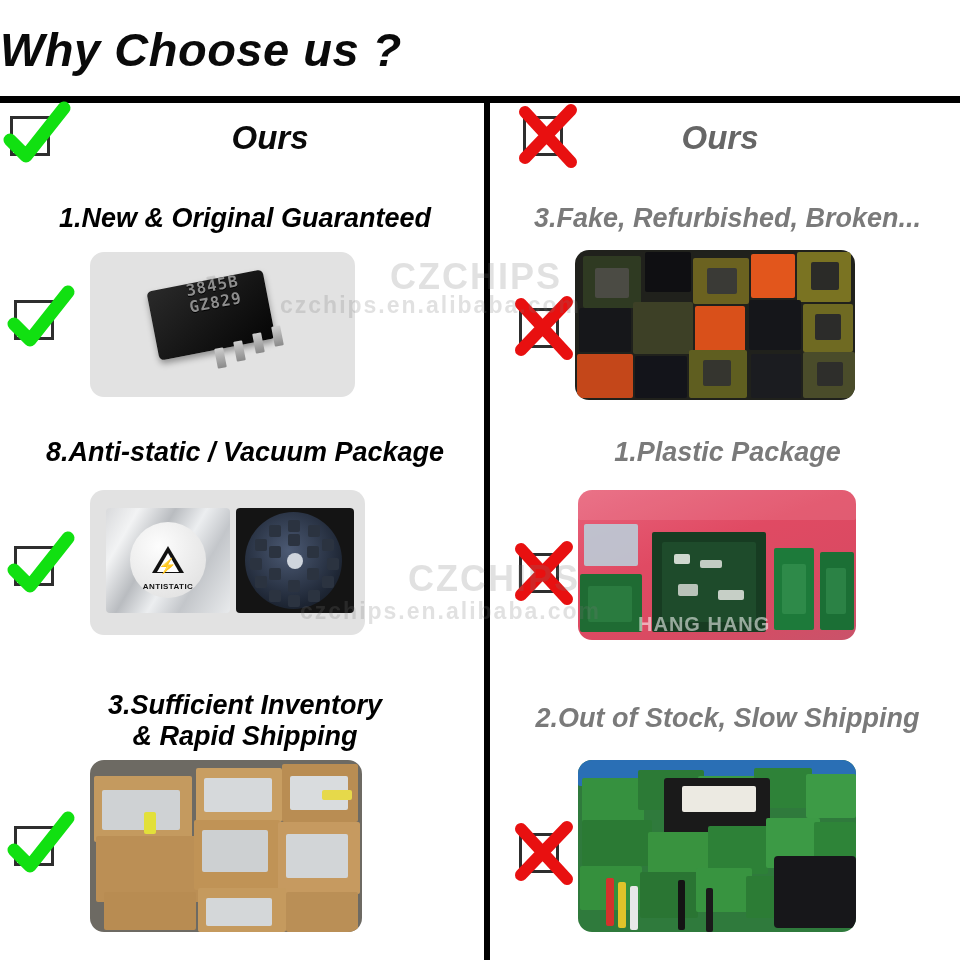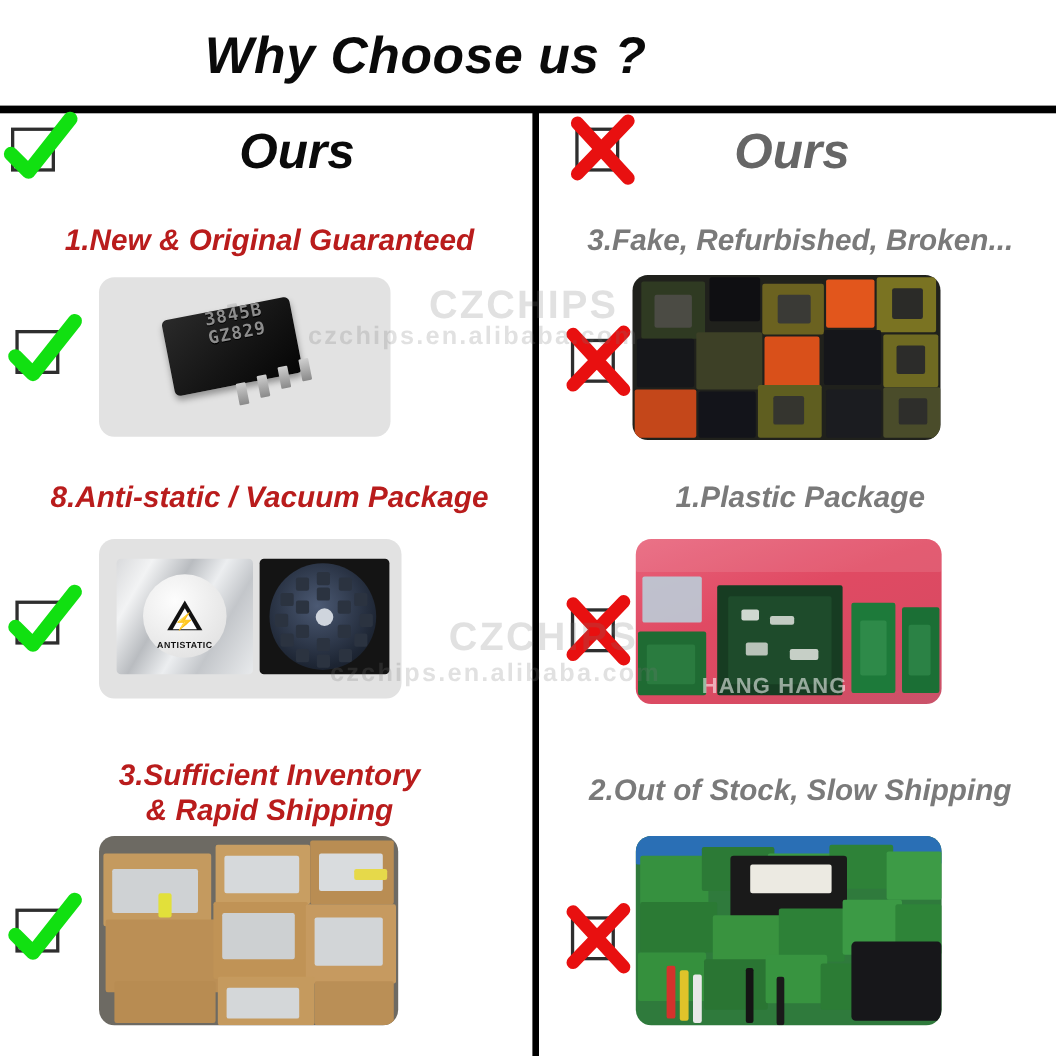--- a/index.html
+++ b/index.html
@@ -7,61 +7,61 @@
     width:960px;height:960px;
     background:#ffffff;
     font-family:"Liberation Sans", sans-serif;
     overflow:hidden;
     position:relative;
   }
 
   
   .title{
     position:absolute; top:22px; left:0; width:774px;
-    text-align:center;
+    text-align:left;
     font-size:47px; font-weight:bold; font-style:italic;
     letter-spacing:.5px;
     color:#0a0a0a;
   }
 
   
   .hrule{
     position:absolute; left:0; top:96px; width:960px; height:7px;
     background:#000;
   }
   .vrule{
     position:absolute; left:484px; top:100px; width:6px; height:860px;
     background:#000;
   }
 
   
   .col-head{
     position:absolute; top:107px; height:62px;
-    font-size:45px; font-weight:bold; font-style:italic;
+    font-size:33px; font-weight:bold; font-style:italic;
     display:flex; align-items:center; justify-content:center;text-align:right;
   }
   .col-head.ours {left:60px;  width:420px; color:#0a0a0a;}
   .col-head.other{left:500px; width:440px; color:#666666;}
 
   
   .mark{position:absolute; width:54px; height:54px;}
   .mark .box{
     position:absolute; left:6px; top:8px; width:40px; height:40px;
     border:3px solid #2e2e2e; background:transparent; box-sizing:border-box;
   }
   .mark svg{position:absolute; left:-4px; top:-8px; overflow:visible;}
 
   
   .row-label{
     position:absolute;
     font-size:27px; font-weight:bold; font-style:italic;
     line-height:1.16;
     white-space:pre-line;
   }
-  .row-label.ours {color:#b91c1c; text-align:center;}
+  .row-label.ours {color:#000000; text-align:center;}
   .row-label.other{color:#7a7a7a; text-align:center;}
 
   
   .photo{
     position:absolute;
     border-radius:14px;
     overflow:hidden;
   }
   .photo.pad{background:#e2e2e2;}
 

